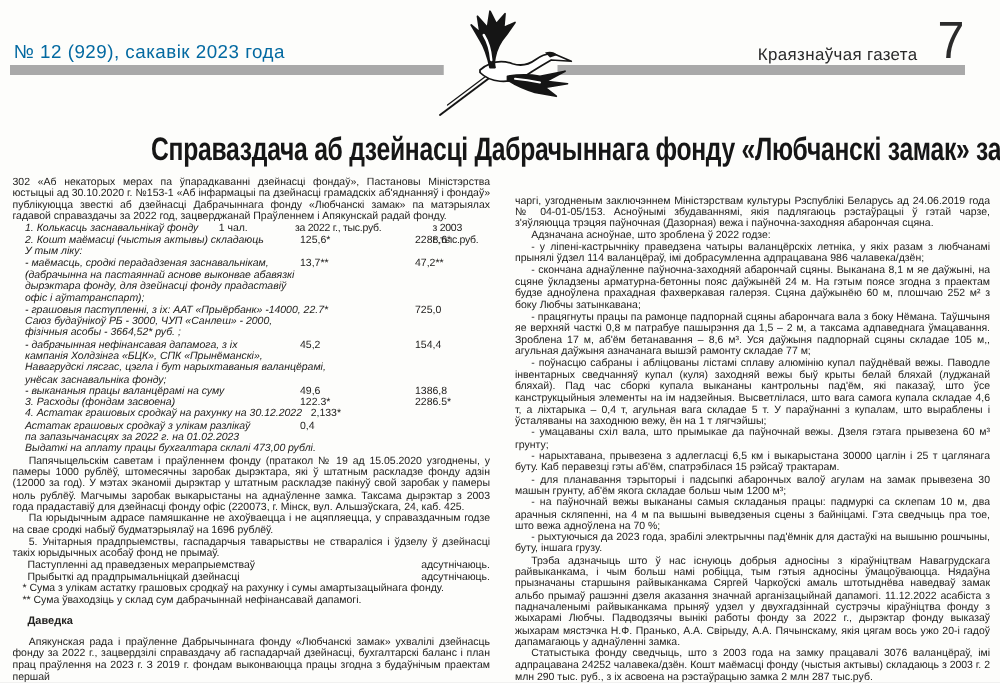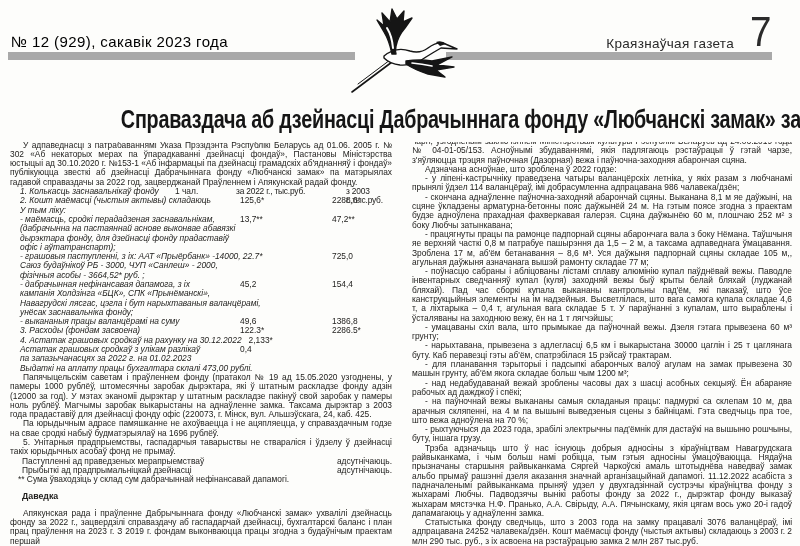--- a/index.html
+++ b/index.html
@@ -3,21 +3,21 @@
 <meta charset="utf-8">
 <style>
   html,body{margin:0;padding:0;background:#e8e8e8;}
   .page{
     position:relative;width:800px;height:546px;overflow:hidden;
     background:#fdfdfb;color:#1e1d1b;
     font-family:"Liberation Sans",sans-serif;
   }
   
   .header{position:absolute;left:0;top:0;width:800px;height:104px;}
-  .issue{position:absolute;left:11px;top:33px;font-size:15px;letter-spacing:.4px;color:#000000;}
+  .issue{position:absolute;left:11px;top:33px;font-size:15px;letter-spacing:.4px;color:#0369a1;}
   .gazette{position:absolute;right:66px;top:36px;font-size:13.5px;letter-spacing:.3px;color:#2a2a2a;}
   .pagenum{position:absolute;right:28px;top:8px;font-size:42px;font-weight:400;color:#2b2b2b;transform:scaleX(.92);}
   .bar{position:absolute;top:52px;height:8px;background:#a9a9a9;}
   .bar.left{left:8px;width:347px;}
   .bar.right{left:446px;width:326px;}
   .logo{position:absolute;left:340px;top:4px;width:120px;height:96px;}
   
   .title-wrap{position:absolute;left:0;top:104px;width:800px;text-align:center;white-space:nowrap;}
   .title{display:inline-block;font-size:26px;font-weight:bold;letter-spacing:-.3px;
          transform:scaleX(.76);transform-origin:50% 50%;color:#161616;}
@@ -108,36 +108,36 @@
         <div class="para ind">Па юрыдычным адрасе памяшканне не ахоўваецца і не ацяпляецца, у справаздачным годзе на свае сродкі набыў будматэрыялаў на 1696 рублёў.</div>
         <div class="para ind">5. Унітарныя прадпрыемствы, гаспадарчыя таварыствы не ствараліся і ўдзелу ў дзейнасці такіх юрыдычных асобаў фонд не прымаў.</div>
         <div class="splitrow">
           <span class="sl">Паступленні ад праведзеных мерапрыемстваў</span>
           <span class="sr">адсутнічаюць.</span>
         </div>
         <div class="splitrow">
           <span class="sl">Прыбыткі ад прадпрымальніцкай дзейнасці</span>
           <span class="sr">адсутнічаюць.</span>
         </div>
+        <div class="note">* Сума з улікам астатку грашовых сродкаў на рахунку і сумы амартызацыйнага фонду.</div>
         <div class="note">** Сума ўваходзіць у склад сум дабрачыннай нефінансавай дапамогі.</div>
         <div class="subhead">Даведка</div>
         <div class="para ind">Апякунская рада і праўленне Дабрычыннага фонду «Любчанскі замак» ухвалілі дзейнасць фонду за 2022 г., зацвердзілі справаздачу аб гаспадарчай дзейнасці, бухгалтарскі баланс і план прац праўлення на 2023 г. З 2019 г. фондам выконваюцца працы згодна з будаўнічым праектам першай</div>
       </div>
     <div class="col right">
       <div id="col-right-blocks">
           <div class="para">чаргі, узгодненым заключэннем Міністэрствам культуры Рэспублікі Беларусь ад 24.06.2019 года № 04-01-05/153. Асноўнымі збудаваннямі, якія падлягаюць рэстаўрацыі ў гэтай чарзе, з'яўляюцца трэцяя паўночная (Дазорная) вежа і паўночна-заходняя абарончая сцяна.</div>
           <div class="para ind">Адзначана асноўнае, што зроблена ў 2022 годзе:</div>
           <div class="para ind">- у ліпені-кастрычніку праведзена чатыры валанцёрскіх летніка, у якіх разам з любчанамі прынялі ўдзел 114 валанцёраў, імі добрасумленна адпрацавана 986 чалавека/дзён;</div>
           <div class="para ind">- скончана аднаўленне паўночна-заходняй абарончай сцяны. Выканана 8,1 м яе даўжыні, на сцяне ўкладзены арматурна-бетонны пояс даўжынёй 24 м. На гэтым поясе згодна з праектам будзе адноўлена прахадная фахверкавая галерэя. Сцяна даўжынёю 60 м, плошчаю 252 м² з боку Любчы затынкавана;</div>
           <div class="para ind">- працягнуты працы па рамонце падпорнай сцяны абарончага вала з боку Нёмана. Таўшчыня яе верхняй часткі 0,8 м патрабуе пашырэння да 1,5 – 2 м, а таксама адпаведнага ўмацавання. Зроблена 17 м, аб'ём бетанавання – 8,6 м³. Уся даўжыня падпорнай сцяны складае 105 м,, агульная даўжыня азначанага вышэй рамонту складае 77 м;</div>
           <div class="para ind">- поўнасцю сабраны і абліцованы лістамі сплаву алюмінію купал паўднёвай вежы. Паводле інвентарных сведчанняў купал (куля) заходняй вежы быў крыты белай бляхай (луджанай бляхай). Пад час сборкі купала выкананы кантрольны пад'ём, які паказаў, што ўсе канструкцыйныя элементы на ім надзейныя. Высветлілася, што вага самога купала складае 4,6 т, а ліхтарыка – 0,4 т, агульная вага складае 5 т. У параўнанні з купалам, што выраблены і ўсталяваны на заходнюю вежу, ён на 1 т лягчэйшы;</div>
           <div class="para ind">- умацаваны схіл вала, што прымыкае да паўночнай вежы. Дзеля гэтага прывезена 60 м³ грунту;</div>
           <div class="para ind">- нарыхтавана, прывезена з адлегласці 6,5 км і выкарыстана 30000 цаглін і 25 т цаглянага буту. Каб перавезці гэты аб'ём, спатрэбілася 15 рэйсаў трактарам.</div>
           <div class="para ind">- для планавання тэрыторыі і падсыпкі абарончых валоў агулам на замак прывезена 30 машын грунту, аб'ём якога складае больш чым 1200 м³;</div>
-          <div class="para ind">- над недабудаванай вежай зроблены часовы дах з шасці асобных секцыяў. Ён абараняе рабочых ад дажджоў і спёкі;</div>
           <div class="para ind">- на паўночнай вежы выкананы самыя складаныя працы: падмуркі са склепам 10 м, два арачныя скляпенні, на 4 м па вышыні выведзеныя сцены з байніцамі. Гэта сведчыць пра тое, што вежа адноўлена на 70 %;</div>
           <div class="para ind">- рыхтуючыся да 2023 года, зрабілі электрычны пад'ёмнік для дастаўкі на вышыню рошчыны, буту, іншага грузу.</div>
           <div class="para ind">Трэба адзначыць што ў нас існуюць добрыя адносіны з кіраўніцтвам Навагрудскага райвыканкама, і чым больш намі робіцца, тым гэтыя адносіны ўмацоўваюцца. Нядаўна прызначаны старшыня райвыканкама Сяргей Чаркоўскі амаль штотыднёва наведваў замак альбо прымаў рашэнні дзеля аказання значнай арганізацыйнай дапамогі. 11.12.2022 асабіста з падначаленымі райвыканкама прыняў удзел у двухгадзіннай сустрэчы кіраўніцтва фонду з жыхарамі Любчы. Падводзячы вынікі работы фонду за 2022 г., дырэктар фонду выказаў жыхарам мястэчка Н.Ф. Пранько, А.А. Свірыду, А.А. Пячынскаму, якія цягам вось ужо 20-і гадоў дапамагаюць у аднаўленні замка.</div>
           <div class="para ind">Статыстыка фонду сведчыць, што з 2003 года на замку працавалі 3076 валанцёраў, імі адпрацавана 24252 чалавека/дзён. Кошт маёмасці фонду (чыстыя актывы) складаюць з 2003 г. 2 млн 290 тыс. руб., з іх асвоена на рэстаўрацыю замка 2 млн 287 тыс.руб.</div>
         </div>
 
     </div>
   </div>
 
 </div>

